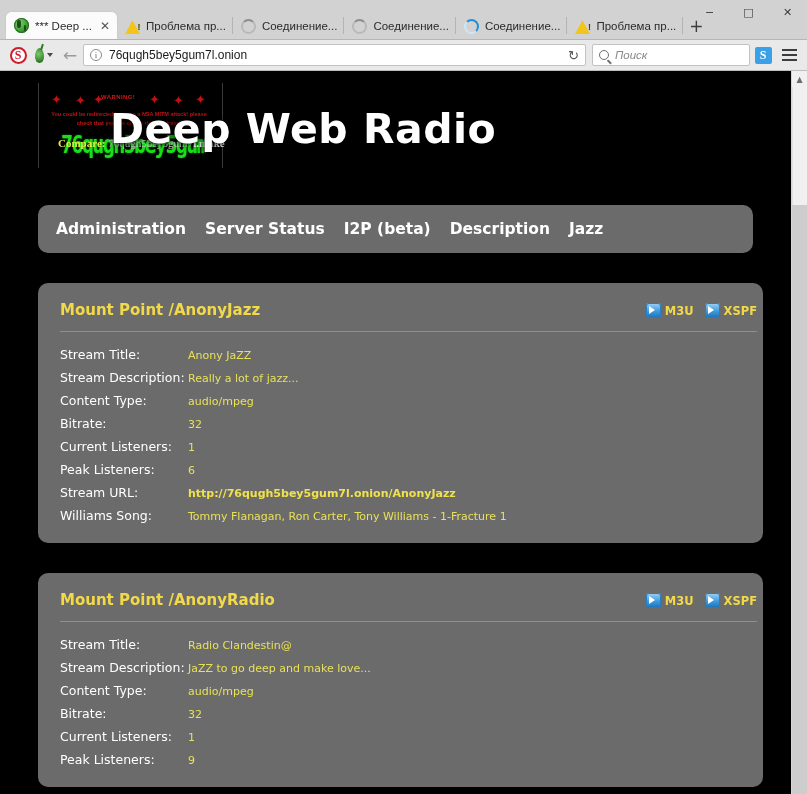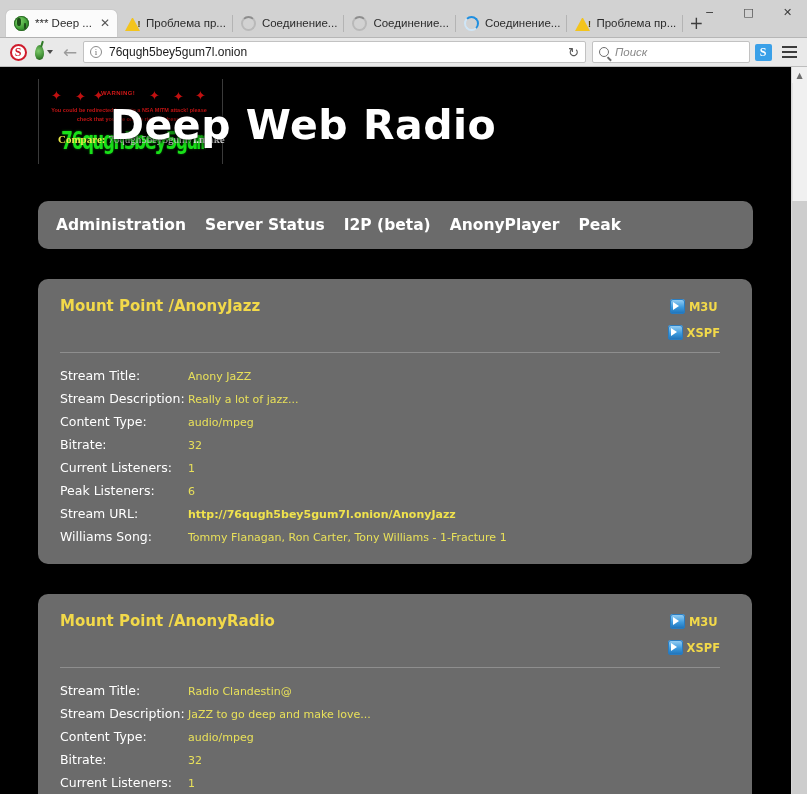--- a/index.html
+++ b/index.html
@@ -241,35 +241,35 @@
     display:flex; align-items:center; gap:19px;
   }
   .navitem{
     color:#ffffff; font-weight:bold; font-size:15.5px;
     font-family:"DejaVu Sans", sans-serif;
     white-space:nowrap;
   }
 
   
   .panel{
-    margin: 30px 39px 0 38px;
+    margin: 30px 28px 0 38px;
     background:#6b6b6b;
     border-radius:10px;
-    padding: 18px 32px 16px 22px;
+    padding: 18px 6px 16px 22px;
   }
   .panel-head{
     display:flex; align-items:flex-start; justify-content:space-between;
     padding-bottom: 12px;
     border-bottom: 1px solid #8e8e8e;
   }
   .panel-title{
     color:#f2d94a; font-weight:bold; font-size:15px;
     font-family:"DejaVu Sans", sans-serif;
   }
-  .playlinks{ display:flex; gap:11px; align-items:center; margin-top:2px;flex-direction:column;}
+  .playlinks{ display:flex; gap:11px; align-items:center; margin-top:2px;}
   .playlink{ display:flex; align-items:center; gap:4px; }
   .playicon{
     width:15px;height:15px;border-radius:3px;
     background: linear-gradient(180deg,#9fd3f5 0%, #3c9ade 55%, #1d6fb5 100%);
     position:relative; box-shadow: inset 0 0 0 1px #2a7cc0;
   }
   .playicon::before{
     content:""; position:absolute; left:3.5px; top:2.5px;
     border-left:6px solid #ffffff;
     border-top:4.5px solid transparent;
@@ -402,22 +402,22 @@
             <span class="addr"><span>76qugh5bey5gum7</span><b>l.make</b></span>
           </div>
 
           <div class="sitetitle">Deep Web Radio</div>
         </div>
 
         <div class="navpanel">
           <span class="navitem">Administration</span>
           <span class="navitem">Server Status</span>
           <span class="navitem">I2P (beta)</span>
-          <span class="navitem">AnonyPlayer</span>
-          <span class="navitem">Peak</span>
+          <span class="navitem">Description</span>
+          <span class="navitem">Jazz</span>
         </div>
 
         <div class="panel">
           <div class="panel-head">
             <div class="panel-title">
               <span>Mount Point</span>
               <span>/AnonyJazz</span>
             </div>
             <div class="playlinks">
               <span class="playlink">

